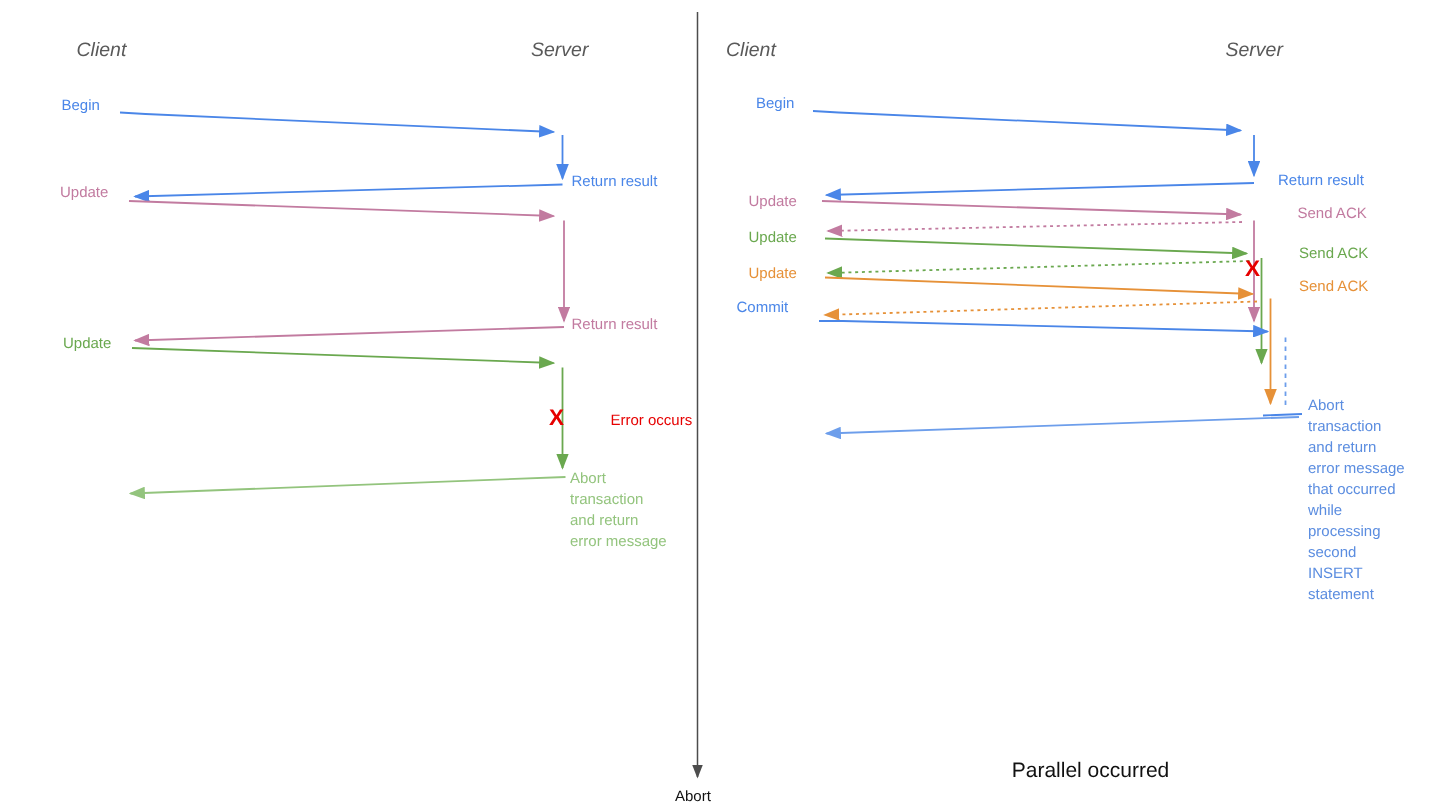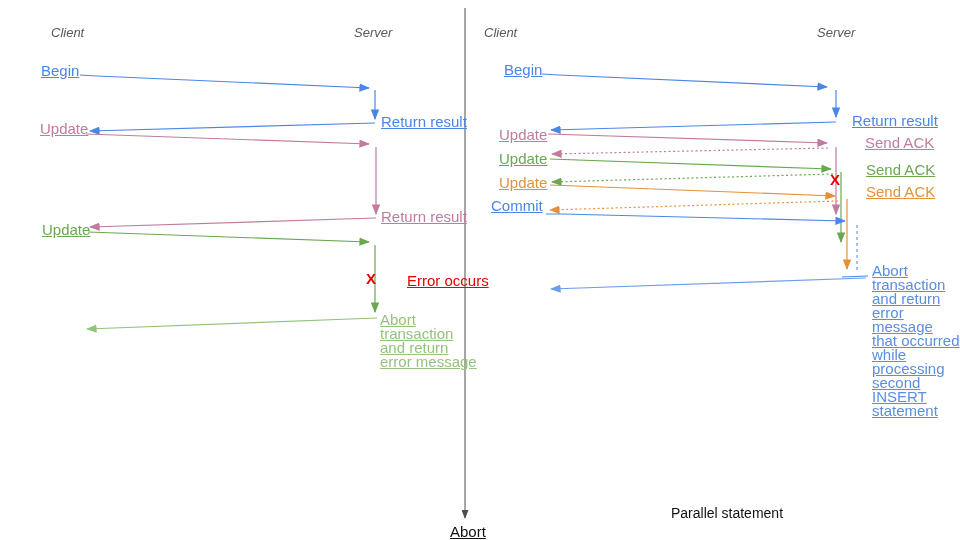--- a/index.html
+++ b/index.html
@@ -1,19 +1,19 @@
 <!DOCTYPE html>
 <html><head>
 <meta charset="utf-8">
 <style>
   html,body{margin:0;padding:0;background:#ffffff;}
   #stage{position:relative;width:960px;height:540px;background:#ffffff;overflow:hidden;
          font-family:"Liberation Sans",sans-serif;}
   #lines{position:absolute;left:0;top:0;width:960px;height:540px;}
-  .lbl{position:absolute;font-size:15px;line-height:13px;white-space:nowrap;text-decoration:underline;}
+  .lbl{position:absolute;font-size:10px;line-height:13px;white-space:nowrap;}
   .hdr{position:absolute;font-size:13px;font-style:italic;color:#595959;white-space:nowrap;}
   .ttl{position:absolute;font-size:14px;color:#111111;width:200px;text-align:center;white-space:nowrap;}
   .abort{white-space:pre-line;line-height:14px;}
   .xmark{position:absolute;font-size:15px;font-weight:bold;color:#e60000;line-height:15px;}
   .c-blue{color:#4a86e8;}
   .c-lblue{color:#5b8de0;}
   .c-pink{color:#c27ba0;}
   .c-green{color:#6aa84f;}
   .c-lgreen{color:#93c47d;}
   .c-orange{color:#e69138;}
@@ -127,17 +127,17 @@
 transaction
 and return
 error message
 that occurred
 while
 processing
 second
 INSERT
 statement</div>
 
-  <div class="ttl" style="left:627px;top:505px;">Parallel statement</div>
+  <div class="ttl" style="left:627px;top:505px;">Parallel occurred</div>
 
   <div class="lbl c-black" style="left:450px;top:525px;">Abort</div>
 
 </div>
 
 </body></html>

